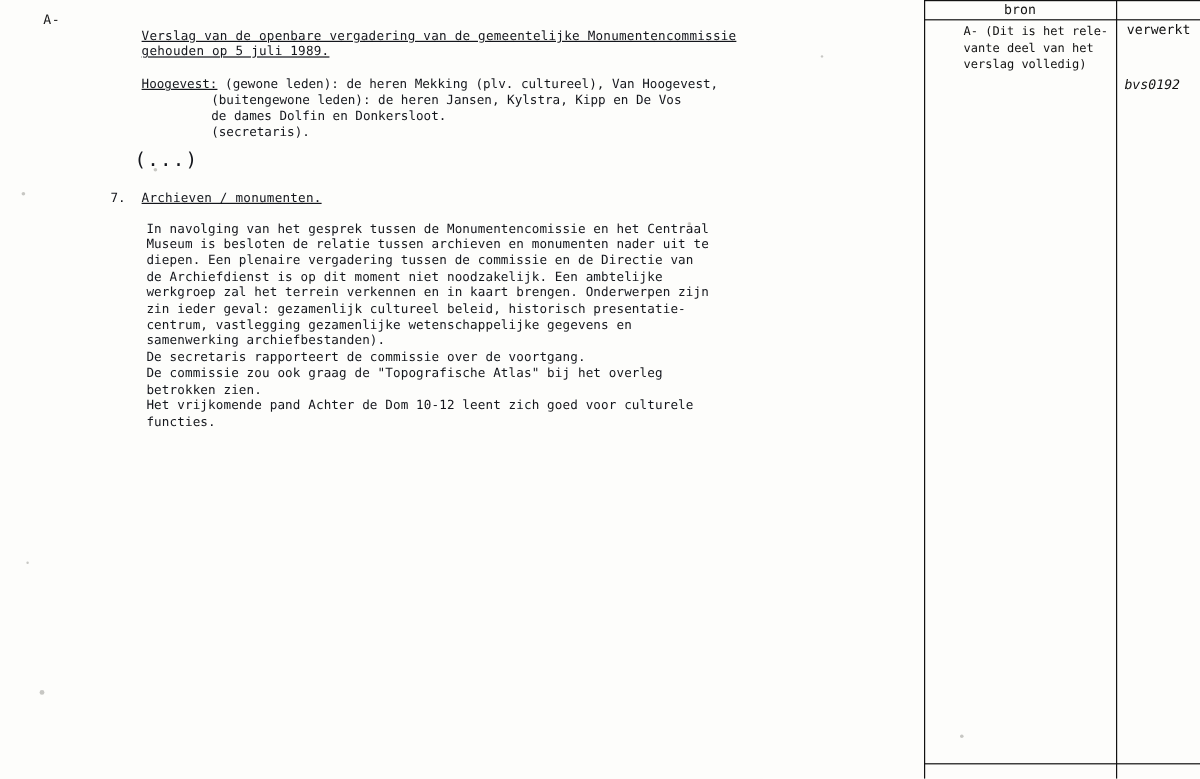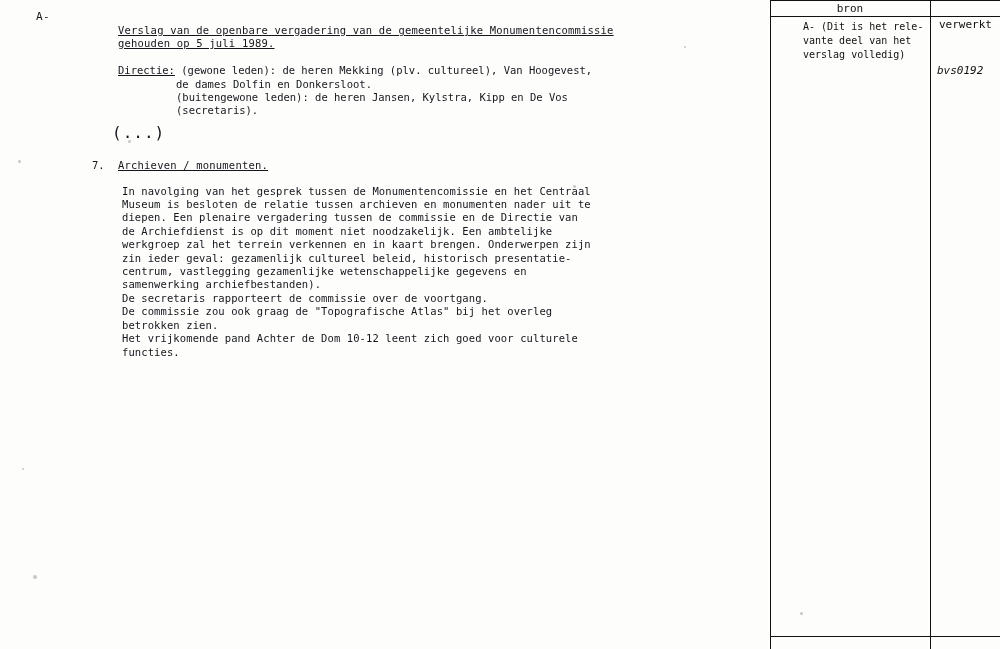--- a/index.html
+++ b/index.html
@@ -154,23 +154,23 @@
   <div class="margin-mark">A-</div>
 
   <div class="doc">
 
     <div class="doc-title">
       <div>Verslag van de openbare vergadering van de gemeentelijke Monumentencommissie</div>
       <div>gehouden op 5 juli 1989.</div>
     </div>
 
     <div class="attend-block">
-      <div class="attend-line"><span class="attend-label">Directie:</span> <span>(gewone leden): de heren Mekking (plv. cultureel), Van Hoogevest,</span></div>
+      <div class="attend-line"><span class="attend-label">Hoogevest:</span> <span>(gewone leden): de heren Mekking (plv. cultureel), Van Hoogevest,</span></div>
+      <div class="attend-line indent-1">(buitengewone leden): de heren Jansen, Kylstra, Kipp en De Vos</div>
       <div class="attend-line indent-1">de dames Dolfin en Donkersloot.</div>
-      <div class="attend-line indent-1">(buitengewone leden): de heren Jansen, Kylstra, Kipp en De Vos</div>
       <div class="attend-line indent-1">(secretaris).</div>
     </div>
 
     <div class="ellipsis">(...)</div>
 
     <div class="section">
       <div class="section-num">7.</div>
       <div class="section-title">Archieven / monumenten.</div>
       <div class="body-text">In navolging van het gesprek tussen de Monumentencomissie en het Centraal
 Museum is besloten de relatie tussen archieven en monumenten nader uit te

